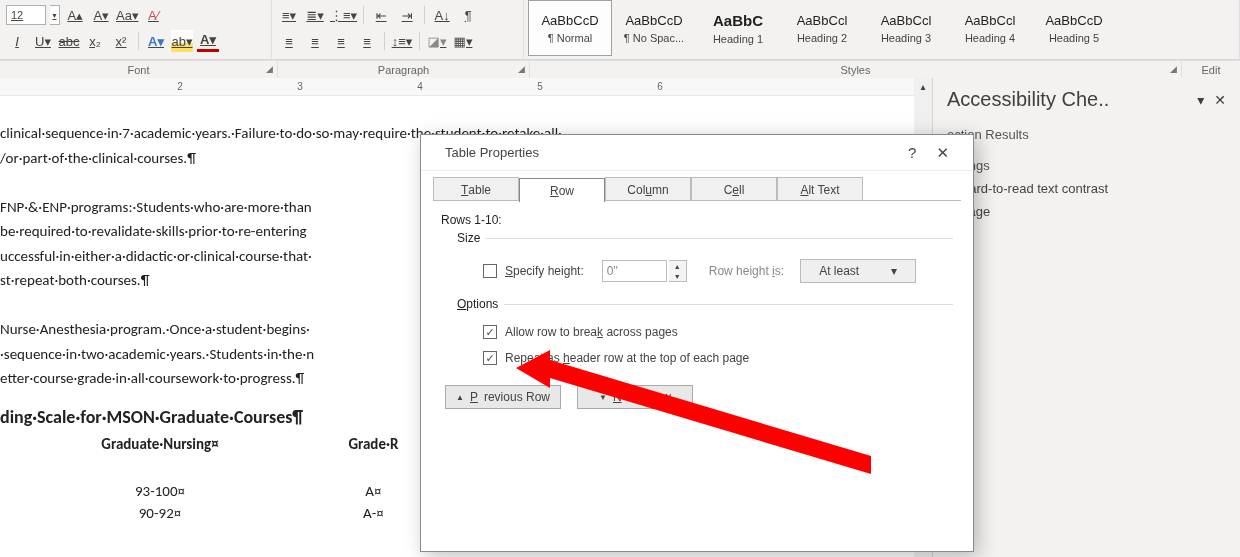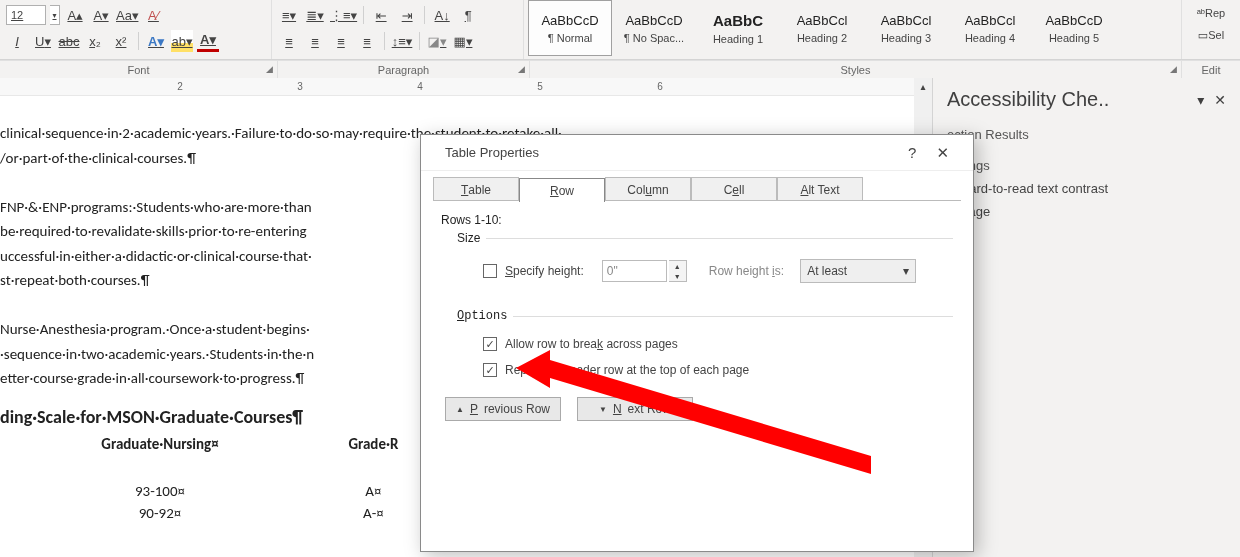--- a/index.html
+++ b/index.html
@@ -135,21 +135,21 @@
   }
   .fieldset-line hr { flex:1; border:none; border-top:1px solid #ddd;}
   .row-opt { display:flex; align-items:center; gap:8px; padding:6px 0 6px 26px;}
   .chk {
     width:14px; height:14px; border:1px solid #666; display:flex; align-items:center; justify-content:center; font-size:11px;
   }
   .numbox { width:65px; height:22px; border:1px solid #bbb; background:#fff; display:flex; align-items:center; padding:0 4px; color:#888; margin-right:2px;}
   .spin { width:18px; height:22px; border:1px solid #bbb; border-left:none; display:flex; flex-direction:column; font-size:7px; background:#f4f4f4;}
   .spin div{ flex:1; display:flex; align-items:center; justify-content:center;}
   .sel {
-    width:116px; height:24px; border:1px solid #bbb; background:#efefef; display:flex; align-items:center; padding:0 6px; justify-content:space-between; font-size:12px; color:#444;
+    width:116px; height:24px; border:1px solid #bbb; background:#efefef; display:flex; align-items:center; padding:0 18px; justify-content:space-between; font-size:12px; color:#444;
   }
   .nav-btns { display:flex; gap:16px; margin-top:14px; padding-left:4px;}
   .nav-btn { width:116px; height:24px; border:1px solid #aaa; background:#e8e8e8; display:flex; align-items:center; justify-content:center; gap:6px; font-size:12px;}
   .nav-btn .tri2 { font-size:8px;}
 
   
   .arrow-callout {
     position:absolute;
     left: 516px; top: 348px;
     width: 360px; height: 130px;
@@ -243,24 +243,20 @@
         <div class="style-preview">AaBbCcl</div>
         <div>Heading 4</div>
       </div>
       <div class="style-tile">
         <div class="style-preview">AaBbCcD</div>
         <div>Heading 5</div>
       </div>
     </div>
   </div>
 
-  <div class="edit-group">
-    <div class="ico-btn" style="width:auto;font-size:11px;">ᵃᵇ <span>Rep</span></div>
-    <div class="ico-btn" style="width:auto;font-size:11px;">▭ <span>Sel</span></div>
-  </div>
 </div>
 
 <div class="group-label-row" style="background:#f3f2f1;">
   <div style="width:278px; border-right:1px solid #e0e0e0;">
       <span>Font</span>
       <span class="expand">◢</span>
     </div>
   <div style="width:252px; border-right:1px solid #e0e0e0;">
       <span>Paragraph</span>
       <span class="expand">◢</span>
@@ -286,21 +282,21 @@
       <span>4</span>
         <span></span>
       <span>5</span>
         <span></span>
       <span>6</span>
     </div>
     <div class="vscroll">
       <div class="arrow">▴</div>
     </div>
     <div class="doc-text">
-      <p>clinical·sequence·in·2·academic·years.·Failure·to·do·so·may·require·the·student·to·retake·all·</p>
+      <p>clinical·sequence·in·7·academic·years.·Failure·to·do·so·may·require·the·student·to·retake·all·</p>
       <p>/or·part·of·the·clinical·courses.¶</p>
       <p>&nbsp;</p>
       <p>FNP·&amp;·ENP·programs:·Students·who·are·more·than</p>
       <p>be·required·to·revalidate·skills·prior·to·re-entering</p>
       <p>uccessful·in·either·a·didactic·or·clinical·course·that·</p>
       <p>st·repeat·both·courses.¶</p>
       <p>&nbsp;</p>
       <p>Nurse·Anesthesia·program.·Once·a·student·begins·</p>
       <p>·sequence·in·two·academic·years.·Students·in·the·n</p>
       <p>etter·course·grade·in·all·coursework·to·progress.¶</p>
@@ -370,21 +366,21 @@
             <div>▼</div>
           </div>
       </div>
       <span style="margin-left:14px; color:#888;">Row height <span style="text-decoration:underline;">i</span>s:</span>
       <div class="sel" style="margin-left:8px;">
         <span>At least</span>
           <span>▾</span>
       </div>
     </div>
 
-    <div class="fieldset-line" style="margin-left:16px; margin-top:20px;font-family:Liberation Mono, monospace;">
+    <div class="fieldset-line" style="margin-left:16px; margin-top:8px;">
       <span class="legend"><span style="text-decoration:underline;">O</span>ptions</span>
         <hr>
     </div>
     <div class="row-opt" style="padding-left:42px;">
       <div class="chk">✓</div>
       <span>Allow row to brea<span style="text-decoration:underline;">k</span> across pages</span>
     </div>
     <div class="row-opt" style="padding-left:42px;">
       <div class="chk">✓</div>
       <span>Repeat as <span style="text-decoration:underline;">h</span>eader row at the top of each page</span>

